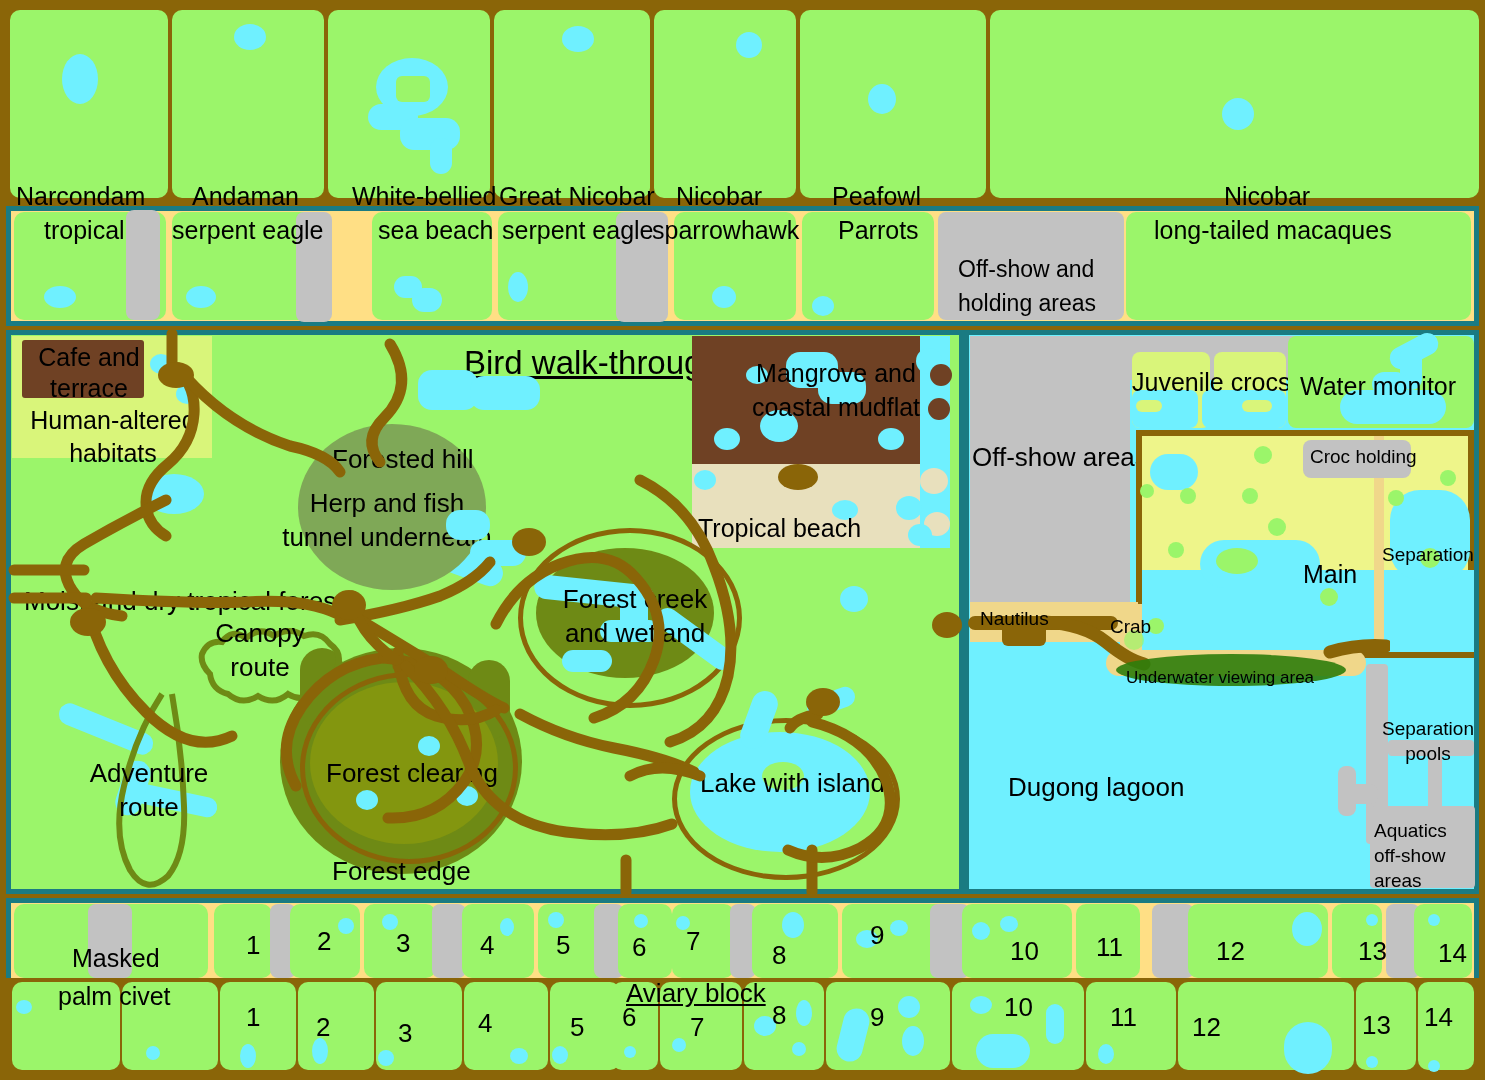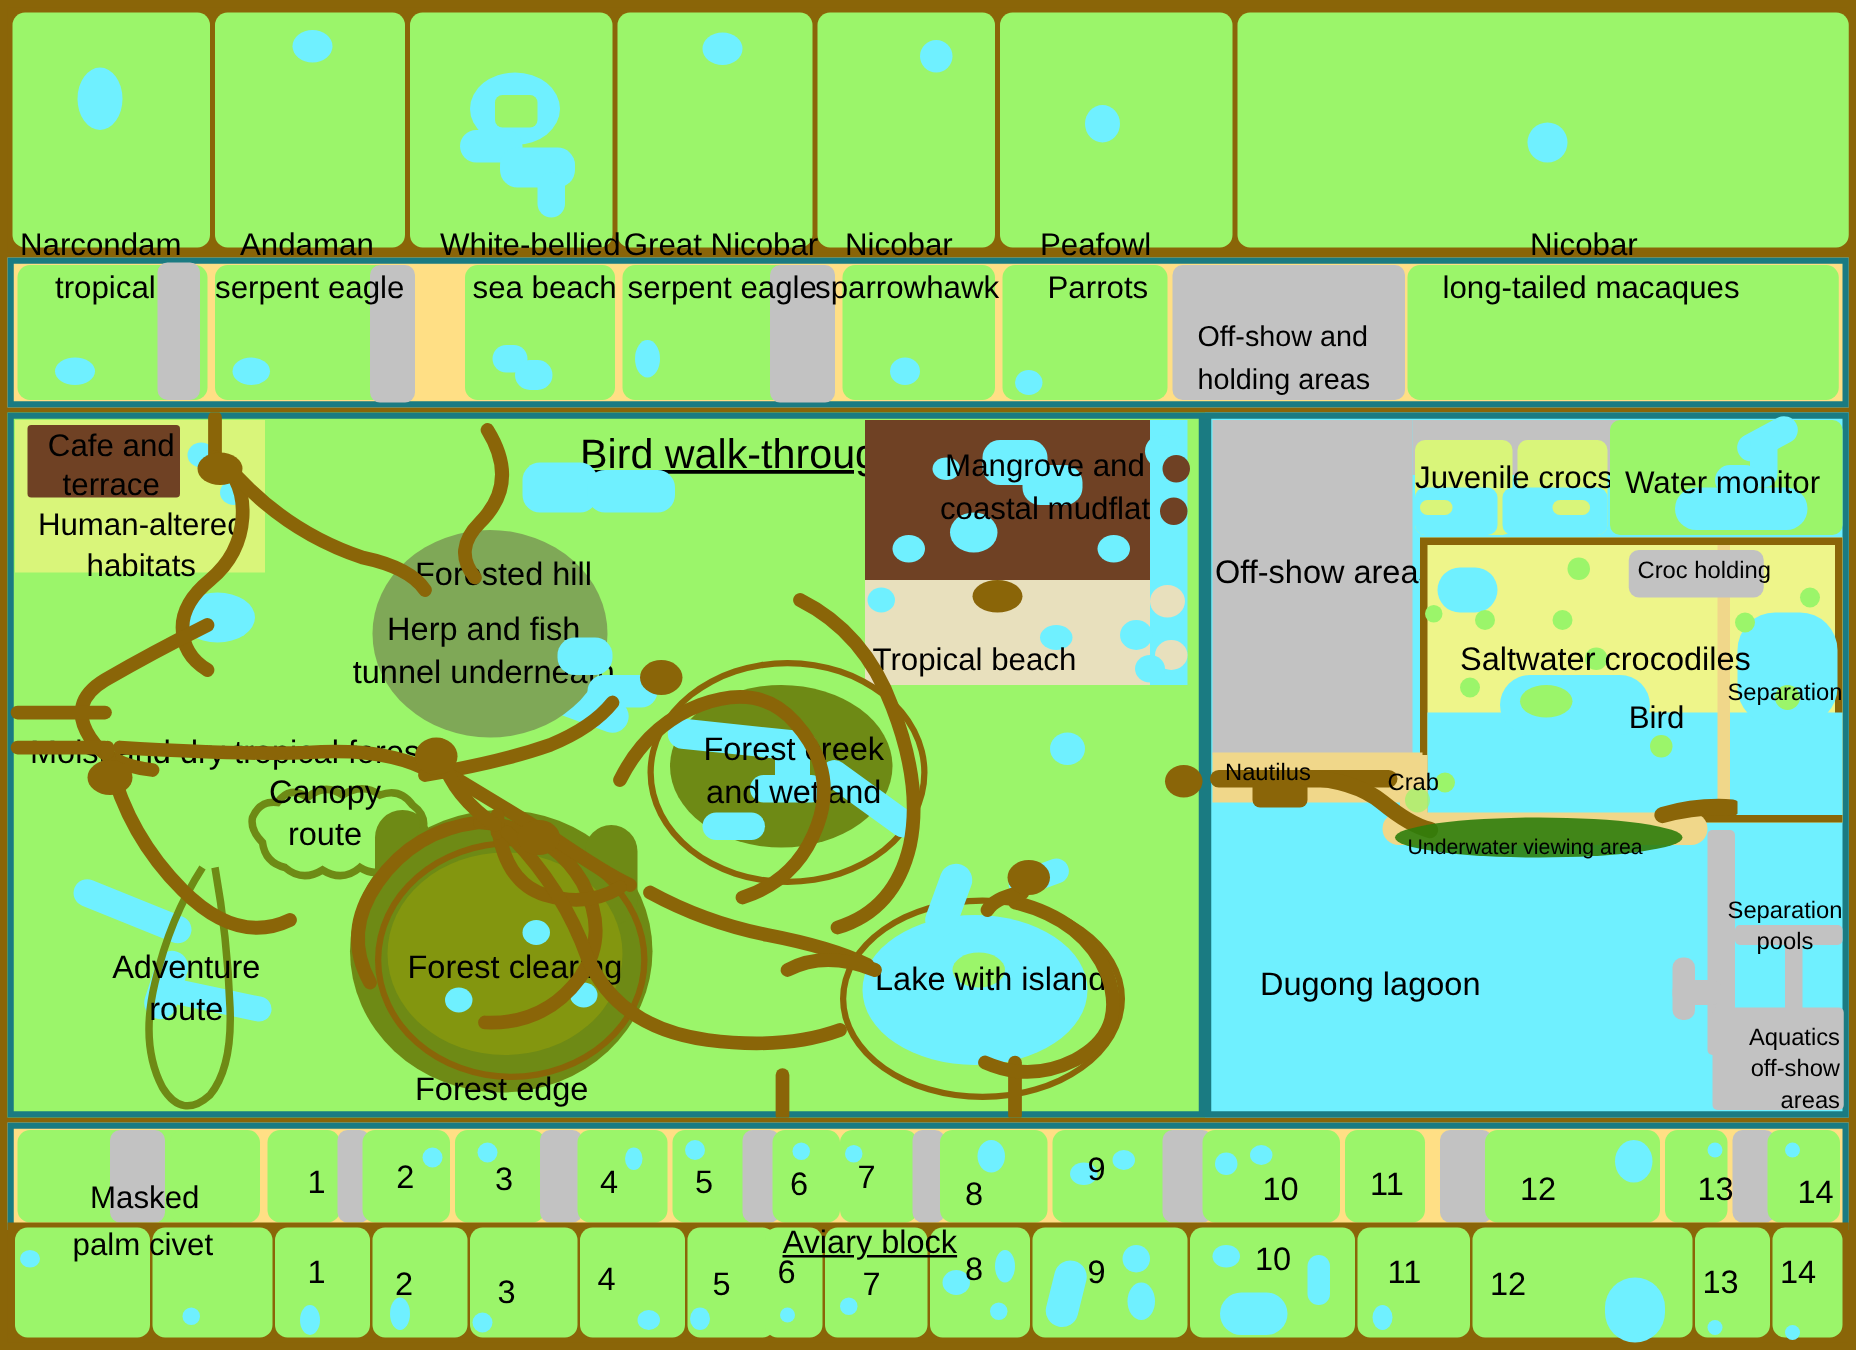--- a/index.html
+++ b/index.html
@@ -315,22 +315,21 @@
   <div class="abs bg-green" style="left:1140px;top:484px;width:14px;height:14px;border-radius:50%;"></div>
   <div class="abs bg-green" style="left:1388px;top:490px;width:16px;height:16px;border-radius:50%;"></div>
   <div class="abs bg-green" style="left:1420px;top:548px;width:20px;height:20px;border-radius:50%;"></div>
   <div class="abs bg-green" style="left:1440px;top:470px;width:16px;height:16px;border-radius:50%;"></div>
   <div class="abs bg-green" style="left:1320px;top:588px;width:18px;height:18px;border-radius:50%;"></div>
   <div class="abs bg-green" style="left:1148px;top:618px;width:16px;height:16px;border-radius:50%;"></div>
 
   <div class="abs bg-tan" style="left:1374px;top:436px;width:10px;height:216px;"></div>
   <div class="grayblk" style="left:1303px;top:440px;width:108px;height:38px;"></div>
   <div class="lbl" style="left:1310px;top:446px;font-size:19px;">Croc holding</div>
-  <div class="lbl" style="left:1168px;top:512px;font-size:26px;">Saltwater crocodiles</div>
-  <div class="lbl" style="left:1303px;top:560px;font-size:25px;">Bird</div>
+  <div class="lbl" style="left:1303px;top:560px;font-size:25px;">Main</div>
   <div class="lbl" style="left:1382px;top:544px;font-size:19px;">Separation</div>
 
   <div class="abs bg-tan" style="left:970px;top:602px;width:168px;height:40px;"></div>
   <div class="abs bg-tan" style="left:1120px;top:604px;width:22px;height:60px;"></div>
   <div class="abs bg-tan" style="left:1106px;top:650px;width:260px;height:26px;border-radius:14px;"></div>
   <div class="track" style="left:968px;top:616px;width:150px;height:14px;"></div>
   <div class="track" style="left:1002px;top:624px;width:44px;height:22px;border-radius:6px;"></div>
   <svg class="abs" style="left:1040px;top:600px;width:350px;height:80px;" viewBox="0 0 350 80">
     <path d="M4 22 q40 2 62 20 q22 18 38 22" fill="none" stroke="#8a6508" stroke-width="13" stroke-linecap="round"></path>
     <path d="M290 52 q28 -8 56 -6" fill="none" stroke="#8a6508" stroke-width="13" stroke-linecap="round"></path>
@@ -345,21 +344,21 @@
 
   <div class="grayblk" style="left:1366px;top:664px;width:22px;height:180px;border-radius:4px;"></div>
   <div class="grayblk" style="left:1388px;top:740px;width:86px;height:16px;border-radius:4px;"></div>
   <div class="grayblk" style="left:1338px;top:784px;width:40px;height:20px;border-radius:8px;"></div>
   <div class="grayblk" style="left:1338px;top:766px;width:18px;height:50px;border-radius:8px;"></div>
   <div class="grayblk" style="left:1428px;top:752px;width:14px;height:60px;border-radius:4px;"></div>
   <div class="grayblk" style="left:1370px;top:806px;width:105px;height:82px;border-radius:4px;"></div>
   <div class="lbl" style="left:1382px;top:716px;font-size:19px;width:92px;white-space:normal;line-height:25px;text-align:center;">
     <span>Separation pools</span>
   </div>
-  <div class="lbl" style="left:1374px;top:818px;font-size:19px;width:98px;white-space:normal;line-height:25px;text-align:right;">
+  <div class="lbl" style="left:1374px;top:818px;font-size:19px;width:98px;white-space:normal;line-height:25px;text-align:left;">
     <span>Aquatics off-show areas</span>
   </div>
 
   <div class="band teal" style="left:6px;top:898px;width:1473px;height:86px;background:#ffdf85;"></div>
 
   <div class="cell" style="left:14px;top:904px;width:180px;height:74px;"></div>
   <div class="grayblk" style="left:88px;top:904px;width:44px;height:74px;"></div>
   <div class="cell" style="left:136px;top:904px;width:72px;height:74px;"></div>
   <div class="lbl" style="left:72px;top:944px;font-size:25px;">Masked</div>
 

